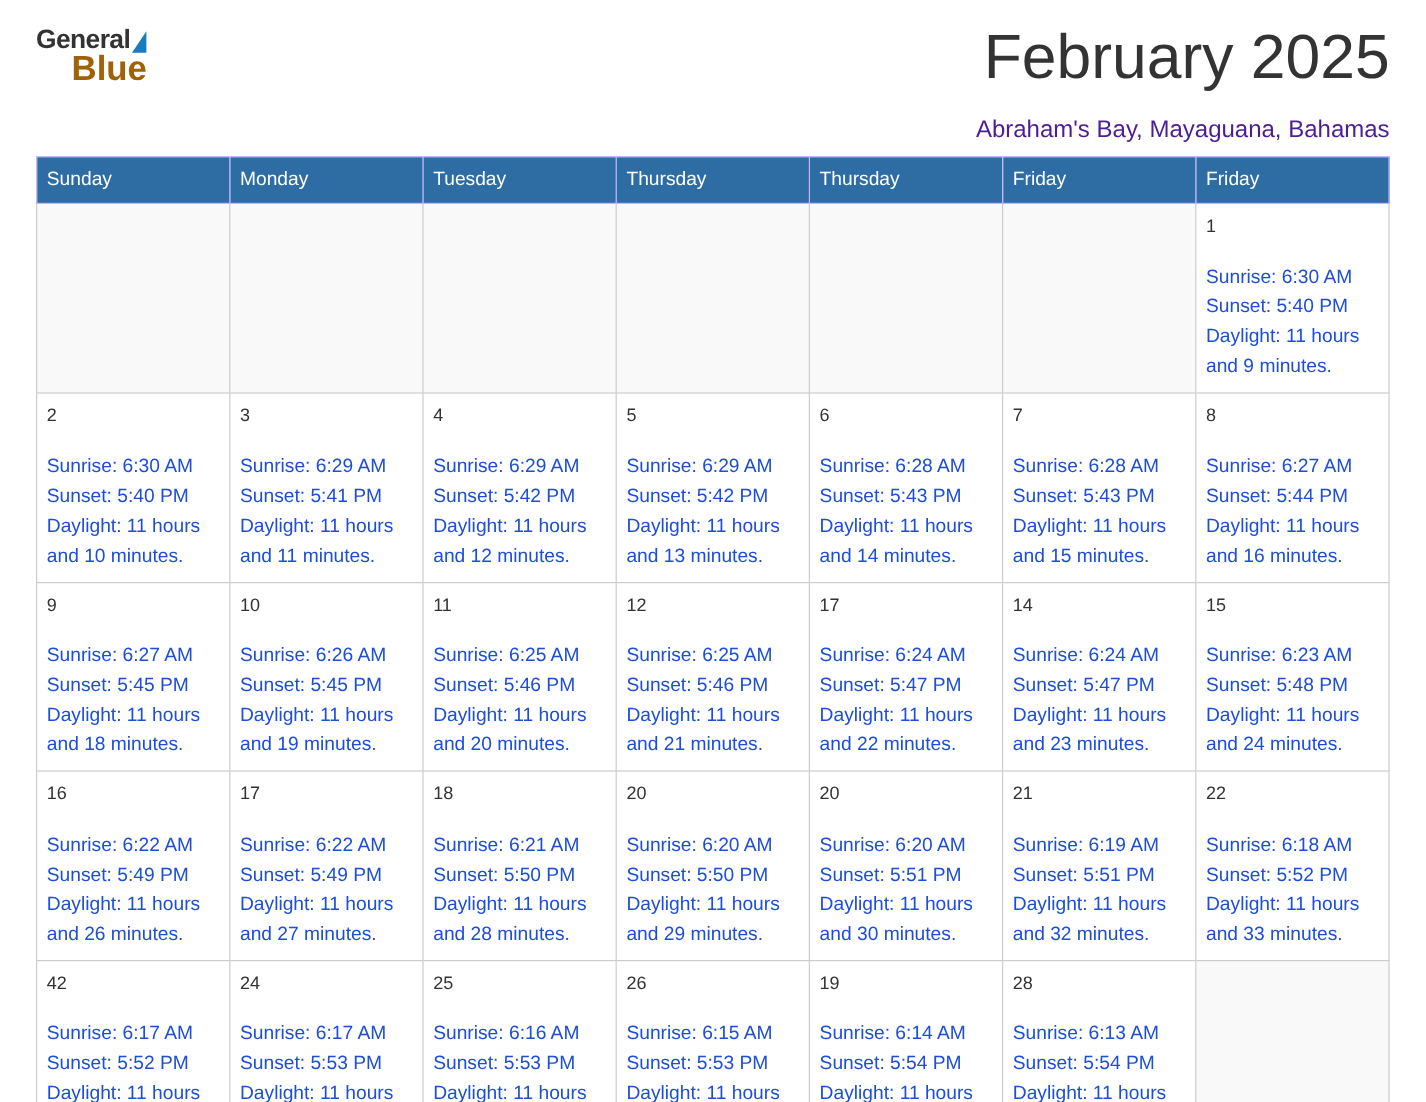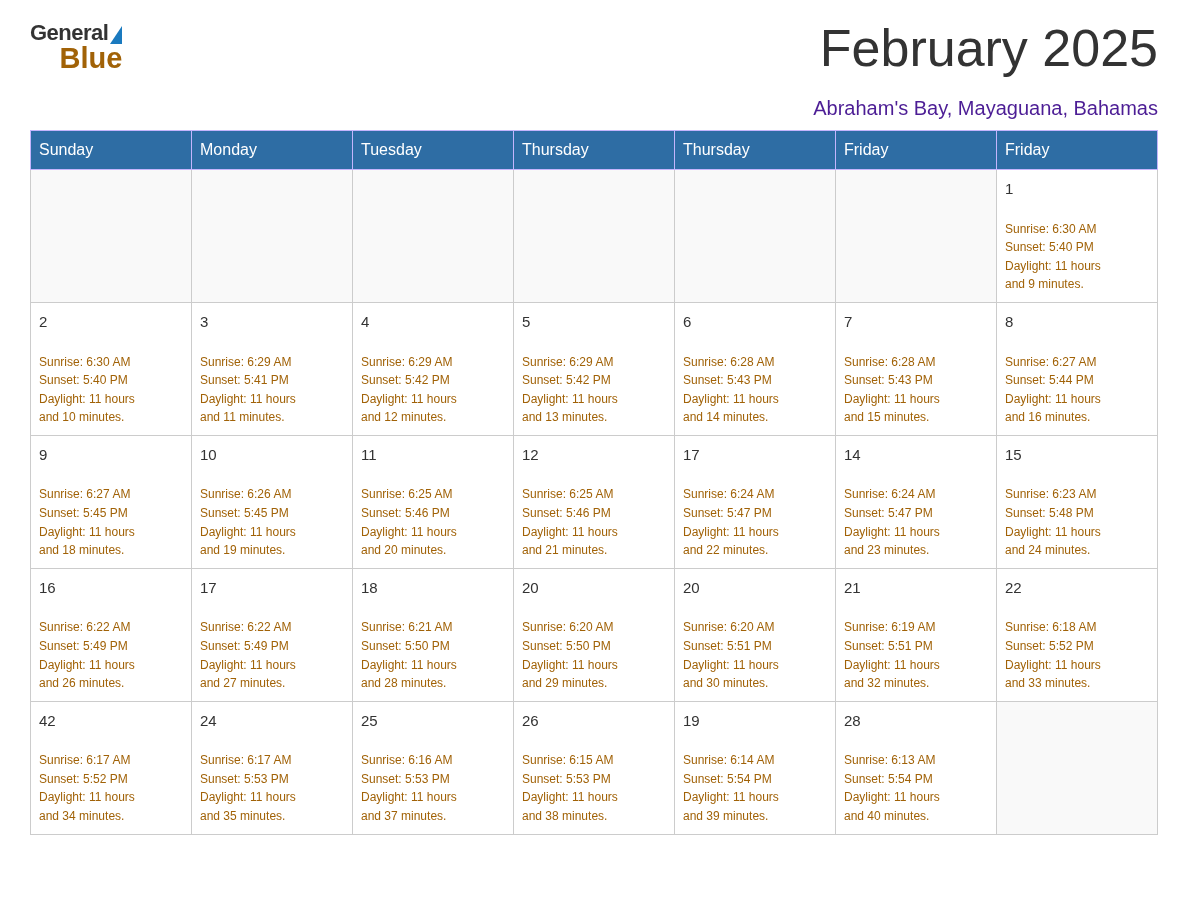--- a/index.html
+++ b/index.html
@@ -88,22 +88,22 @@
       line-height: 1.5;
       color: #333;
     }
     .day-num {
       font-size: 15px;
       font-weight: normal;
       display: block;
       margin-bottom: 2px;
     }
     .day-info {
-      font-size: 12px;
-      color: #a16207;
+      font-size: 16px;
+      color: #1d4ed8;
       line-height: 1.55;
       margin-top: 19px;
     }
     .empty-cell {
       background: #f9f9f9;
     }
     .week-row td {
       border-top: 2px solid #2e6da4;
     }
   </style>

